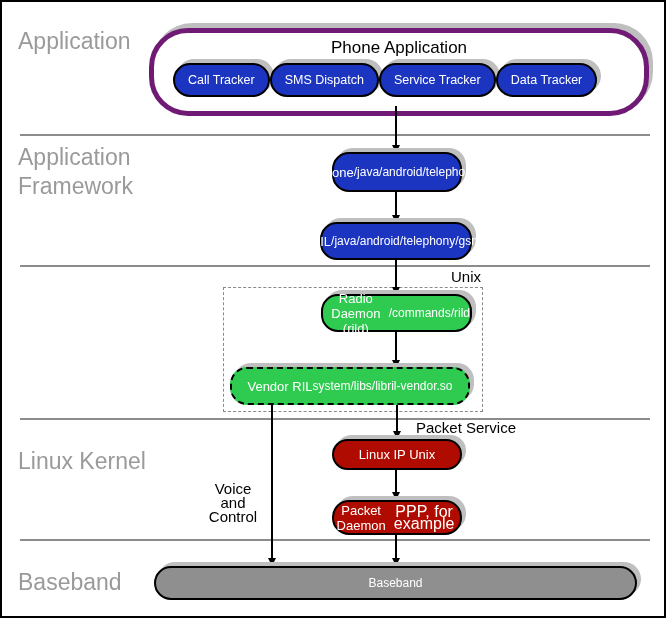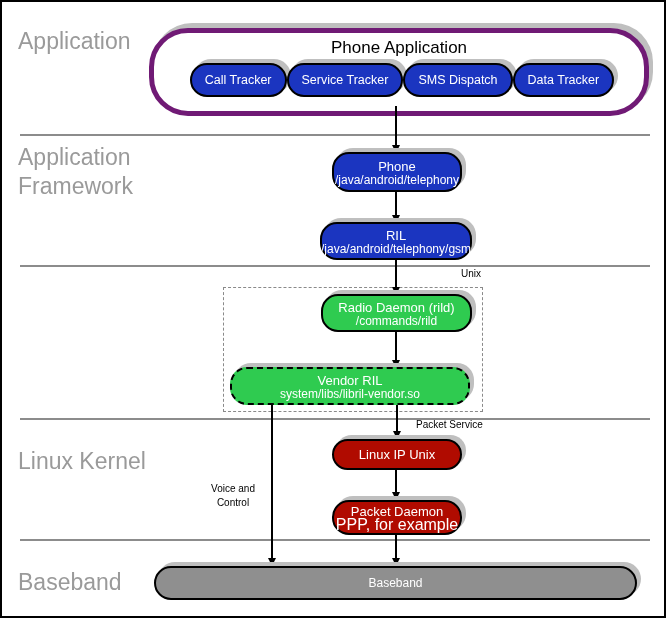--- a/index.html
+++ b/index.html
@@ -12,39 +12,39 @@
   .divider{position:absolute;left:18px;width:630px;height:2px;background:var(--divider,#8c8c8c);}
   
   .side-label{position:absolute;left:16px;color:var(--label_gray,#9a9a9a);font-size:23px;line-height:29px;}
   
   .app-container{
     position:absolute;left:147px;top:26px;width:490px;height:78px;
     background:#fff;border:5px solid #701a75;border-radius:39px;
     box-shadow:4px -5px 0 var(--shadow,#bfbfbf);
   }
   .app-container .title{margin-top:5px;text-align:center;font-size:17px;color:#000;}
-  .apps-row{position:absolute;left:19px;right:13px;top:30px;display:flex;justify-content:center;}
+  .apps-row{position:absolute;left:19px;right:13px;top:30px;display:flex;justify-content:flex-start;}
   .pill{
     box-sizing:border-box;border:2px solid #000;border-radius:17px;
     color:#fff;box-shadow:4px -4px 0 var(--shadow,#bfbfbf);
-    display:flex;flex-direction:column;align-items:center;justify-content:center;
+    display:flex;align-items:center;justify-content:center;
     text-align:center;
   }
   .app-pill{height:34px;padding:0 13px;background:var(--blue,#1b35c0);font-size:12.5px;border-radius:17px;flex-direction:row;}
   .flow-pill{position:absolute;}
   .flow-pill .t{font-size:13px;line-height:15px;}
   .flow-pill .s{font-size:12px;line-height:12px;}
   .blue{background:var(--blue,#1b35c0);}
   .green{background:var(--green,#2fcb50);}
   .red{background:var(--red,#b00b00);}
   .graypill{background:var(--gray_pill,#8f8f8f);}
   .dashed-pill{border-style:dashed;}
   
   .dashed-box{position:absolute;left:221px;top:285px;width:258px;height:123px;border:1px dashed #8a8a8a;}
-  .small-label{position:absolute;font-size:10px;color:#000;}
+  .small-label{position:absolute;font-size:15px;color:#000;}
   
   .vline{position:absolute;width:2px;background:#000;}
   .vline.arrow::after{
     content:"";position:absolute;bottom:0;left:50%;transform:translateX(-50%);
     border-left:4.5px solid transparent;border-right:4.5px solid transparent;border-top:8px solid #000;
   }
 </style>
 </head>
 <body>
 
@@ -66,22 +66,22 @@
     <div>Linux Kernel</div>
   </div>
   <div class="side-label" style="top:566px">
     <div>Baseband</div>
   </div>
 
   <div class="app-container">
     <div class="title">Phone Application</div>
     <div class="apps-row">
       <div class="pill app-pill">Call Tracker</div>
+      <div class="pill app-pill">SMS Dispatch</div>
       <div class="pill app-pill">Service Tracker</div>
-      <div class="pill app-pill">SMS Dispatch</div>
       <div class="pill app-pill">Data Tracker</div>
     </div>
   </div>
 
   <div class="dashed-box"></div>
   <div class="small-label" style="left:221px;top:266px;width:258px;text-align:right;">Unix</div>
 
   <div class="vline arrow" style="left:393px;top:104px;height:47px"></div>
   <div class="vline arrow" style="left:393px;top:190px;height:31px"></div>
   <div class="vline arrow" style="left:393px;top:258px;height:35px"></div>

